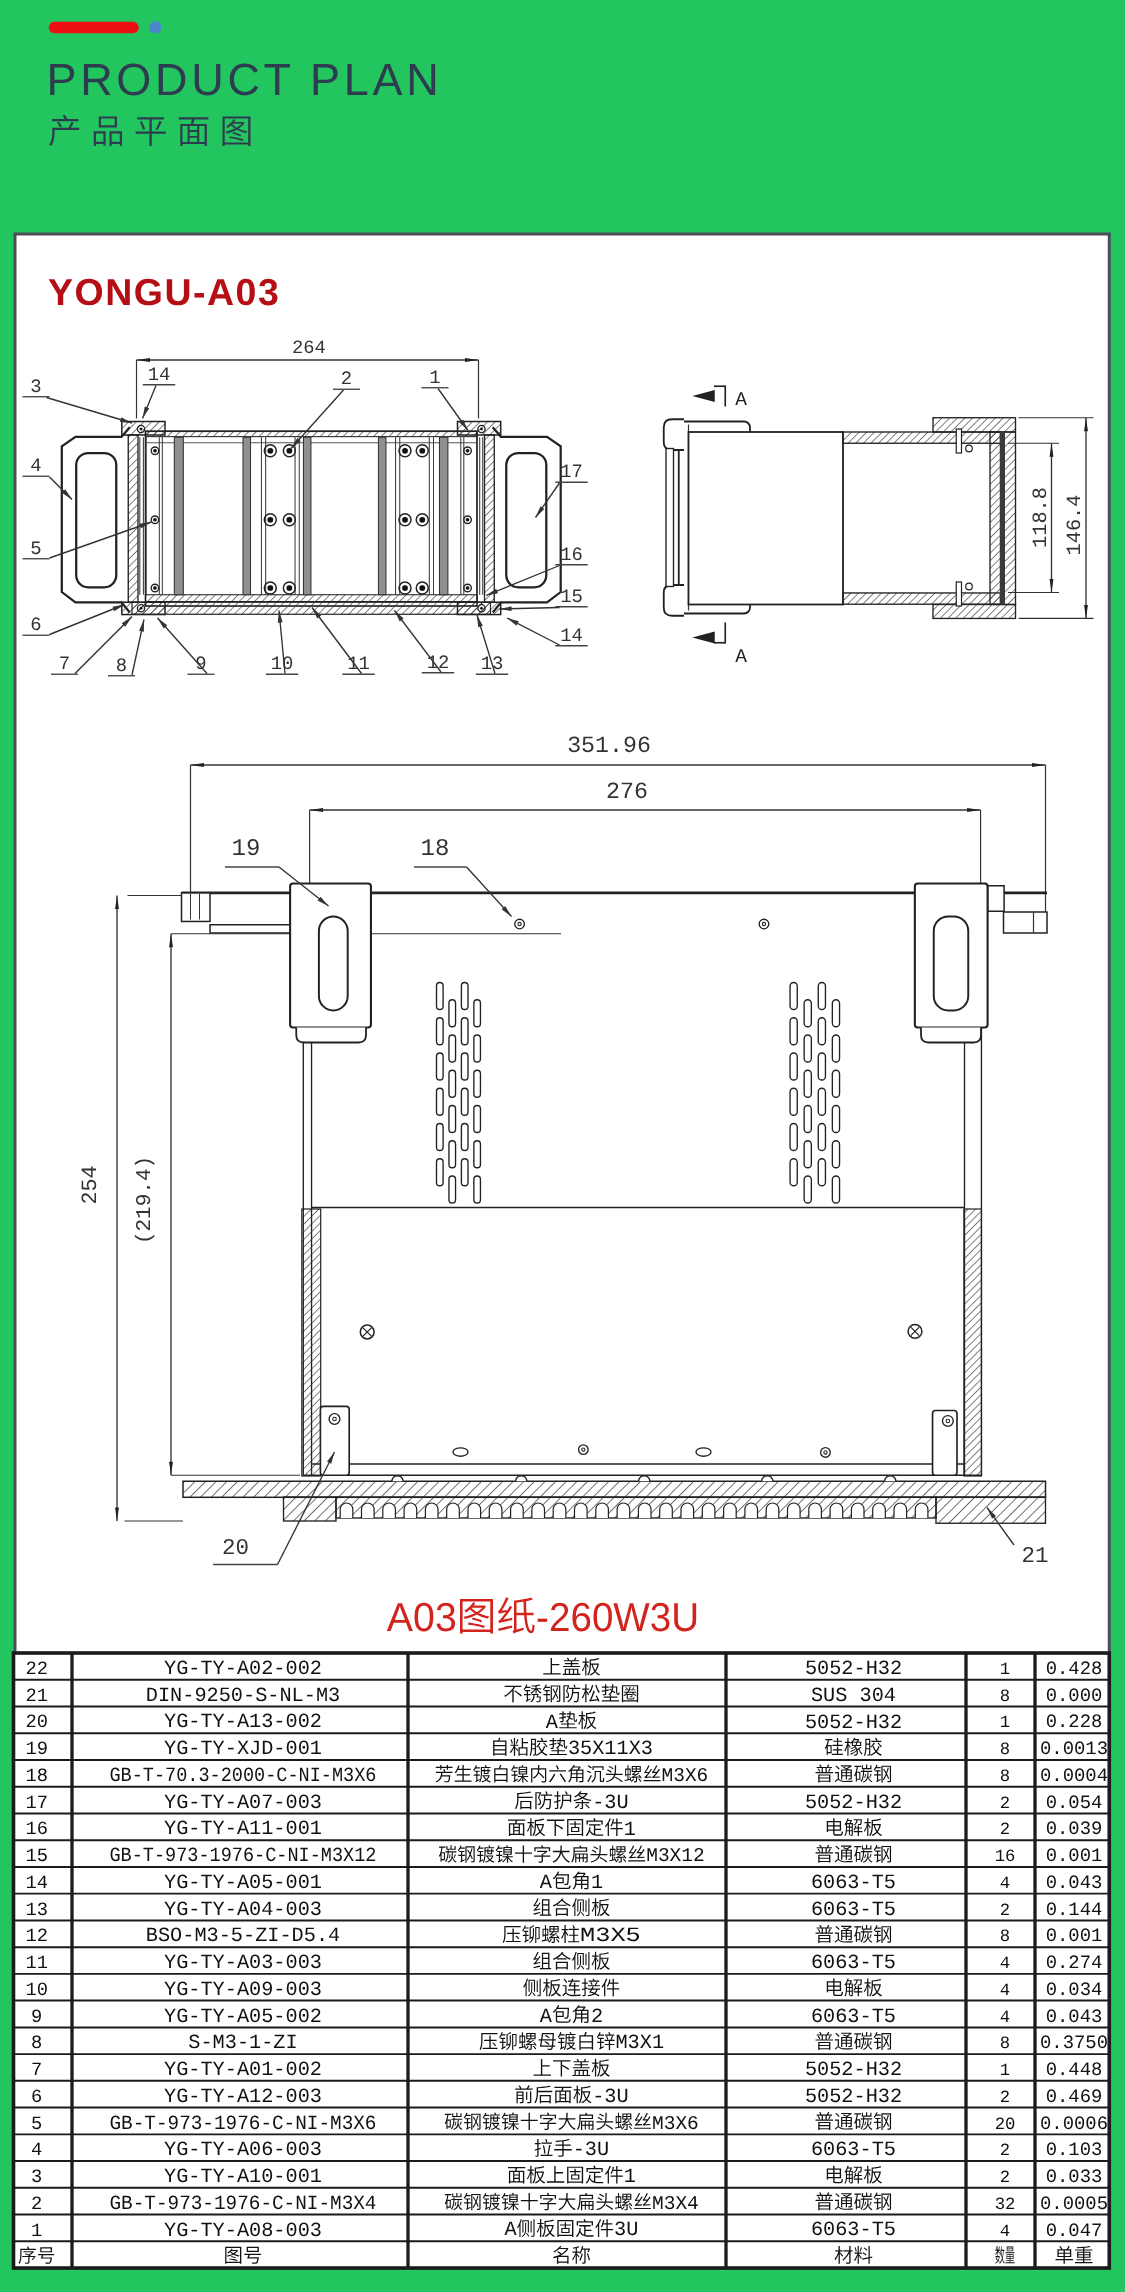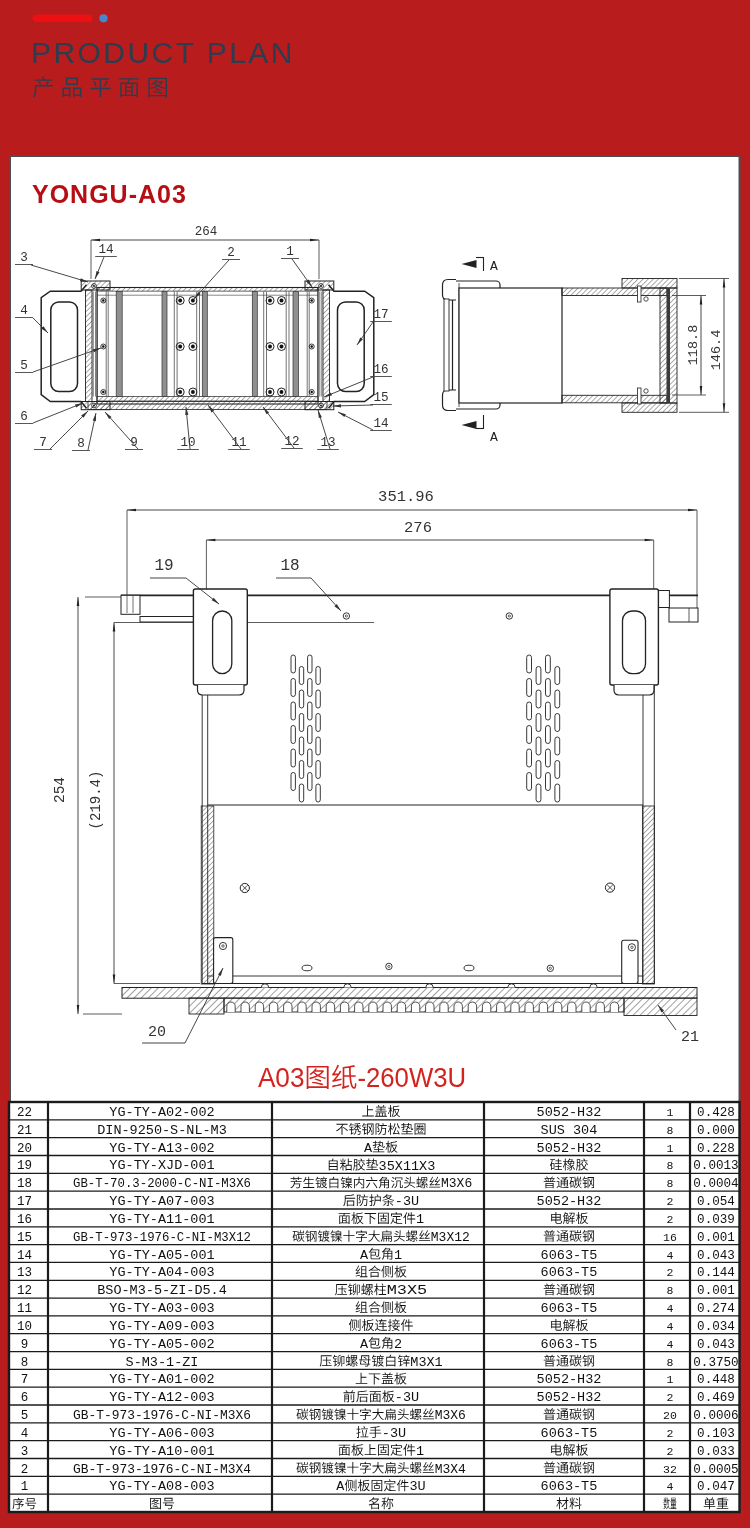--- a/index.html
+++ b/index.html
@@ -1,14 +1,14 @@
 <!DOCTYPE html>
 <html><head><meta charset="utf-8"><style>
 html,body{margin:0;padding:0;background:#fdfdfe;}
-#page{position:relative;width:750px;height:1528px;background:#b91c1c;overflow:hidden;text-align:right;}
+#page{position:relative;width:750px;height:1528px;background:#22c55e;overflow:hidden;text-align:right;}
 svg{position:absolute;left:0;top:0;}
 </style></head><body>
 <div id="page">
 
 <svg width="750" height="1528" viewBox="0 0 750 1528">
 <defs>
 <pattern id="h1" width="3.6" height="3.6" patternUnits="userSpaceOnUse" patternTransform="rotate(45)">
           <line x1="0" y1="0" x2="0" y2="3.6" stroke="#2d2d2d" stroke-width="0.8"></line>
         </pattern>
 <pattern id="h2" width="5" height="5" patternUnits="userSpaceOnUse" patternTransform="rotate(45)">

